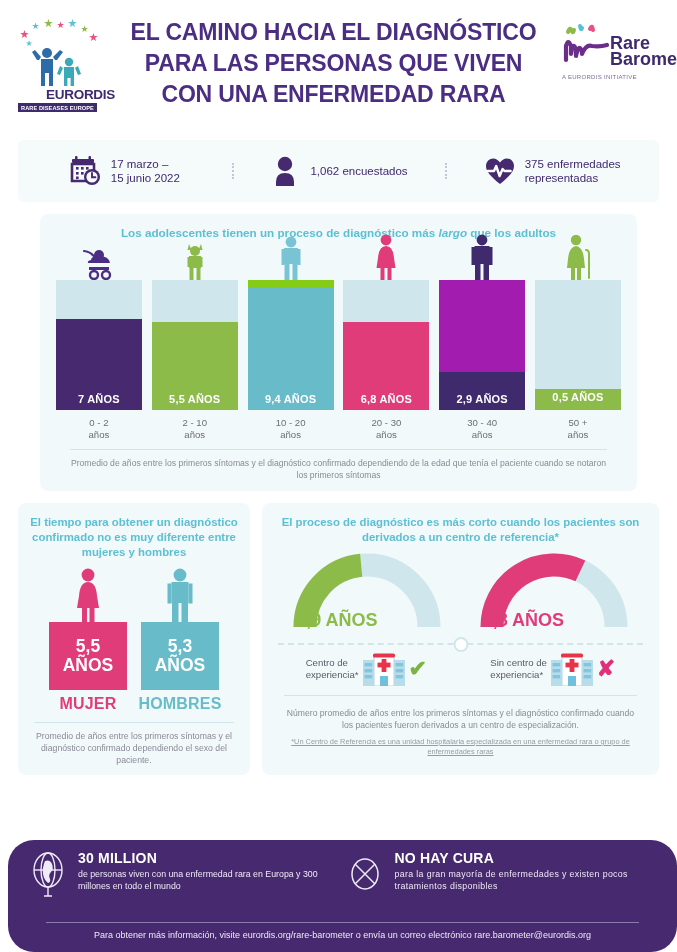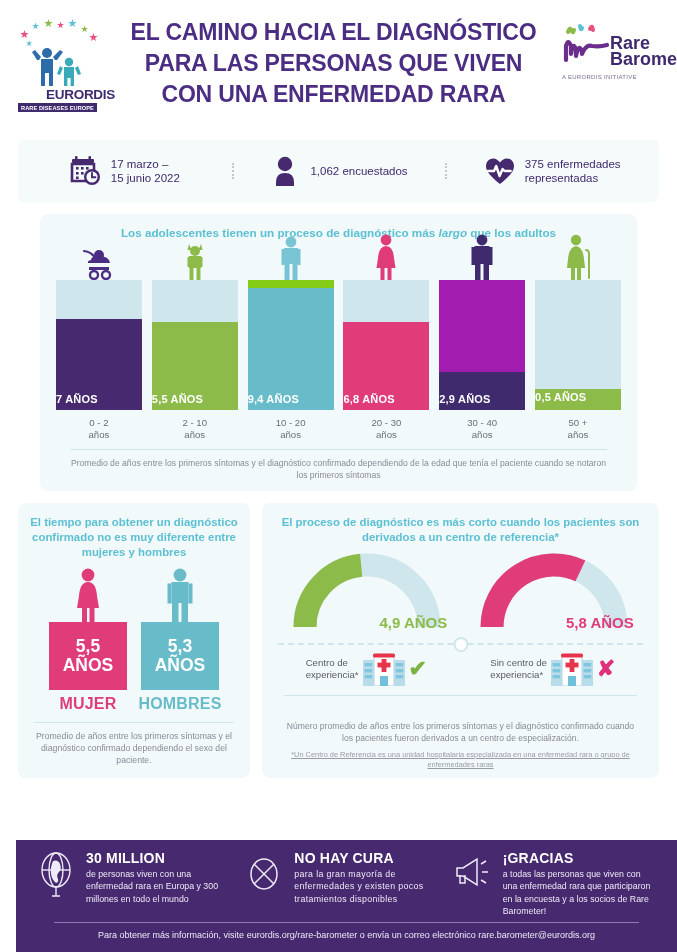--- a/index.html
+++ b/index.html
@@ -59,21 +59,21 @@
 
   .bars { display:flex; align-items:flex-end; justify-content:space-between; height:200px; padding: 4px 2px 0 2px;}
   .bar-col { width:15.2%; display:flex; flex-direction:column; align-items:center; }
   .fig { height:48px; display:flex; align-items:flex-end; justify-content:center; }
   .bar-outer {
     width:100%; height:130px; background:#cfe6ec; position:relative;
     display:flex; flex-direction:column; justify-content:flex-end;
   }
   .bar-fill { width:100%; position:relative; }
   .bar-val {
-    position:absolute; left:0; right:0; bottom:5px; text-align:left;
+    position:absolute; left:0; right:0; bottom:5px; text-align:center;
     font-family:"Liberation Sans Narrow","Liberation Sans",sans-serif;
     font-weight:bold; font-size:11px; color:#fff; letter-spacing:0.2px;
   }
   .bar-label { margin-top:7px; text-align:center; font-size:9.6px; color:#6d6d78; line-height:12px;}
 
   .panel-foot { margin: 8px 16px 0 16px; padding-top:7px; border-top:1.5px solid #cfe6ec;
      text-align:center; font-size:8.6px; color:#8a8a96; line-height:12px;}
 
   
   .cols { display:flex; gap:12px; margin: 12px 18px 0 18px; align-items:stretch;}
@@ -92,41 +92,41 @@
   }
   .sex-name { margin-top:5px; font-family:"Liberation Sans Narrow","Liberation Sans",sans-serif;
     font-weight:bold; font-size:16px; letter-spacing:0.2px;}
   .sex-foot { margin:9px 6px 0 6px; padding-top:7px; border-top:1.5px solid #cfe6ec;
     text-align:center; font-size:8.7px; color:#8a8a96; line-height:12px;}
 
   .gauges { display:flex; justify-content:space-around; margin-top:6px; position:relative;}
   .gauge { width:160px; position:relative; }
   .gauge svg { display:block; margin:0 auto; }
   .gauge-val {
-    position:absolute; left:0; right:0; bottom:2px; text-align:right;
+    position:absolute; left:9px; right:0; bottom:2px; text-align:left;
     font-family:"Liberation Sans Narrow","Liberation Sans",sans-serif;
-    font-weight:bold; font-size:15px;
+    font-weight:bold; font-size:18px;
   }
   .ctr-divider { position:relative; margin: 4px 4px 0 4px; height:14px; }
   .ctr-divider .dash { position:absolute; top:6px; left:0; right:0; border-top:2px dashed #cfe6ec; }
   .ctr-divider .knob {
     position:absolute; top:0px; left:50%; transform:translateX(-50%);
     width:15px; height:15px; border-radius:50%; background:#fff; border:2.5px solid #cfe6ec;
   }
   .ctr-items { display:flex; justify-content:space-around; margin-top:1px;}
   .ctr-item { display:flex; align-items:center; gap:4px; }
   .ctr-lbl { font-size:9.6px; color:#5a5a66; line-height:12px;}
   .hosp { width:42px; height:34px; flex:0 0 42px;}
   .mark { font-size:22px; font-weight:bold; line-height:22px;}
-  .ctr-foot { margin: 9px 10px 0 10px; padding-top:24px; border-top:1.5px solid #cfe6ec;
+  .ctr-foot { margin: 9px 10px 0 10px; padding-top:11px; border-top:1.5px solid #cfe6ec;
     text-align:center; font-size:8.6px; color:#8a8a96; line-height:12px;}
   .ctr-foot2 { margin-top:6px; font-size:7.4px; line-height:10px; color:#9a9aa6;text-decoration:underline;}
 
   
-  .footer { position:absolute; left:16px; right:0; bottom:0; height:112px; background:#46296e; color:#fff; padding: 10px 18px 8px 18px;}
+  .footer { position:absolute; left:8px; right:0; bottom:0; height:112px; background:#46296e; color:#fff; padding: 10px 18px 8px 18px; border-radius: 26px;}
   .fcols { display:flex; height:68px; }
   .fcol { flex:1; display:flex; gap:8px; padding-right:6px;}
   .fico { width:44px; flex:0 0 44px; display:flex; align-items:flex-start; justify-content:center; padding-top:2px;}
   .fhead { font-family:"Liberation Sans Narrow","Liberation Sans",sans-serif;
     font-weight:bold; font-size:14px; letter-spacing:0.2px; margin-bottom:2px;}
   .fhead.pink { color:#ffffff; }
   .fbody { font-size:8.8px; line-height:12.3px; color:#efeaf7;}
   .fbody.spaced { letter-spacing:0.35px; }
   .frule { border-top:1.2px solid #8d7bb0; margin: 4px 20px 0 20px;}
   .fbottom { text-align:center; font-size:9px; color:#efeaf7; padding-top:7px;}
@@ -482,31 +482,18 @@
           <svg width="40" height="44" viewBox="0 0 40 44" fill="none" stroke="#efeaf7" stroke-width="1.5">
             <ellipse cx="20" cy="22" rx="13" ry="15"></ellipse>
             <path d="M10 12 L30 32 M30 12 L10 32"></path>
           </svg>
         </div>
         <div>
           <div class="fhead">NO HAY CURA</div>
           <div class="fbody spaced">para la gran mayoría de enfermedades y existen pocos tratamientos disponibles</div>
         </div>
       </div>
-      <div class="fcol">
-        <div class="fico">
-          <svg width="40" height="40" viewBox="0 0 40 40" fill="none" stroke="#efeaf7" stroke-width="1.5">
-            <path d="M4 16 h6 l14 -9 v26 l-14 -9 h-6 z"></path>
-            <path d="M7 23 v8 h5 v-8"></path>
-            <path d="M28 12 l5 -3 M29 20 h6 M28 28 l5 3"></path>
-          </svg>
-        </div>
-        <div>
-          <div class="fhead pink">¡GRACIAS</div>
-          <div class="fbody">a todas las personas que viven con una enfermedad rara que participaron en la encuesta y a los socios de Rare Barometer!</div>
-        </div>
-      </div>
     </div>
     <div class="frule"></div>
     <div class="fbottom">Para obtener más información, visite eurordis.org/rare-barometer o envía un correo electrónico rare.barometer@eurordis.org</div>
   </div>
 
 </div>
 
 </body></html>

